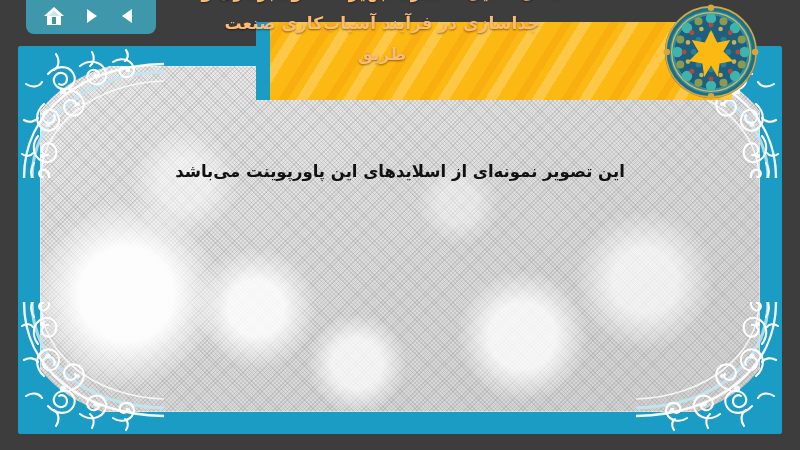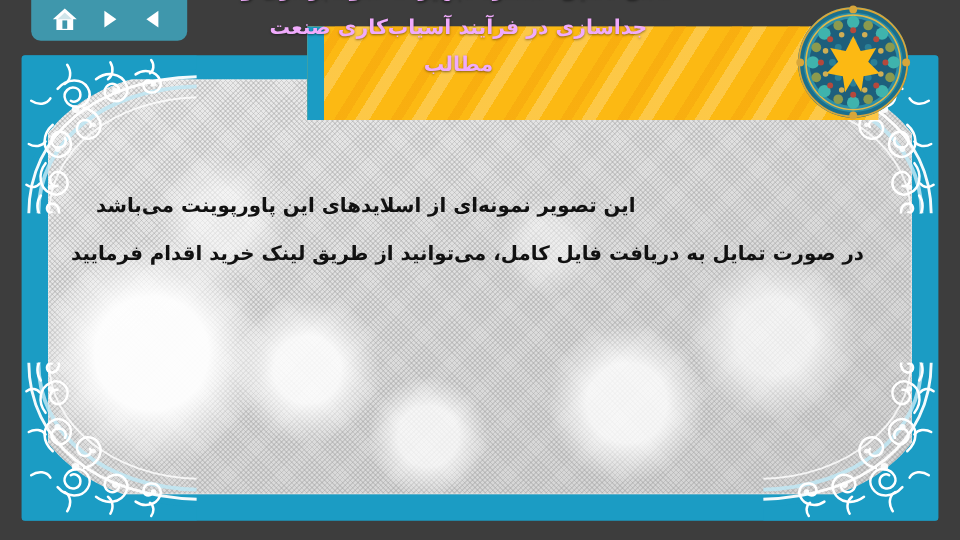--- a/index.html
+++ b/index.html
@@ -44,21 +44,21 @@
   .corner{ position:absolute; width:146px; height:132px; pointer-events:none; }
   .corner.tl{ left:0;  top:0;  }
   .corner.tr{ right:0; top:0;  transform:scaleX(-1); }
   .corner.bl{ left:0;  bottom:0; transform:scaleY(-1); }
   .corner.br{ right:0; bottom:0; transform:scale(-1,-1); }
   .corner svg{ display:block; width:100%; height:100%; }
 
   
   #body-text{
     position:absolute; left:40px; right:40px; top:86px;
-    text-align:left; direction:rtl;
+    text-align:center; direction:rtl;
   }
   .bline{
     color:#111;
     font-size:16.5px;
     line-height:40px;
     font-weight:600;
     white-space:nowrap;
     letter-spacing:0;
   }
 
@@ -77,21 +77,21 @@
   #banner-tab{
     position:absolute; left:0; top:0; width:14px; height:78px;
     background:#1b9cc4; z-index:7;
   }
   #title-text{
     position:absolute; left:26px; right:62px; top:-23px;
     text-align:center; direction:rtl; z-index:8;
     pointer-events:none;
   }
   .tline{
-    color:#f0abfc;
+    color:#fdba74;
     font-size:17px;
     line-height:31px;
     font-weight:700;
     white-space:nowrap;
     text-shadow:0 1px 2px rgba(0,0,0,.45);
   }
 
   
   #medallion{
     position:absolute; left:663px; top:4px; width:96px; height:96px;
@@ -113,21 +113,20 @@
 <body>
 
 <div id="stage">
 
   <div id="slide-frame">
 
     <div id="slide-canvas">
 
       <div id="body-text">
         <div class="bline">این تصویر نمونه‌ای از اسلایدهای این پاورپوینت می‌باشد</div>
-        <div class="bline">در صورت تمایل به دریافت فایل کامل، می‌توانید از طریق لینک خرید اقدام فرمایید</div>
       </div>
     </div>
 
     <div class="corner tl">
       <svg viewBox="0 0 146 132" xmlns="http://www.w3.org/2000/svg">
         <path d="M0 132 C0 62 58 14 146 12 L146 0 L0 0 Z" fill="#1b9cc4"></path>
         <path d="M6 132 C6 66 62 20 146 18" fill="none" stroke="#ffffff" stroke-width="2.4" opacity=".95"></path>
         <path d="M14 132 C14 72 68 28 146 26" fill="none" stroke="#bfe8f4" stroke-width="3.2" opacity=".85"></path>
         <path d="M23 132 C23 80 76 37 146 35" fill="none" stroke="#ffffff" stroke-width="1.6" opacity=".8"></path>
         <g fill="none" stroke="#ffffff" stroke-width="2.1" stroke-linecap="round">
@@ -237,21 +236,21 @@
     </div>
   </div>
 
   <div id="title-banner">
     <div id="banner-tab"></div>
   </div>
 
   <div id="title-text">
     <div class="tline">کامل تحلیل عملکرد تجهیزات نمونه‌برداری و</div>
     <div class="tline">جداسازی در فرآیند آسیاب‌کاری صنعت</div>
-    <div class="tline">مطالب</div>
+    <div class="tline">طریق</div>
   </div>
 
   <div id="medallion">
     <svg viewBox="0 0 100 100" xmlns="http://www.w3.org/2000/svg">
       <circle cx="50" cy="50" r="48" fill="#1b6f8c"></circle>
       <circle cx="50" cy="50" r="47" fill="none" stroke="#d8a63a" stroke-width="1.6"></circle>
       <circle cx="50" cy="50" r="43" fill="#2c8fa8"></circle>
       <circle cx="50" cy="50" r="41" fill="none" stroke="#e0b84a" stroke-width="1.4"></circle>
       <circle cx="50" cy="50" r="38" fill="#1d5f7c"></circle>
       <g>

